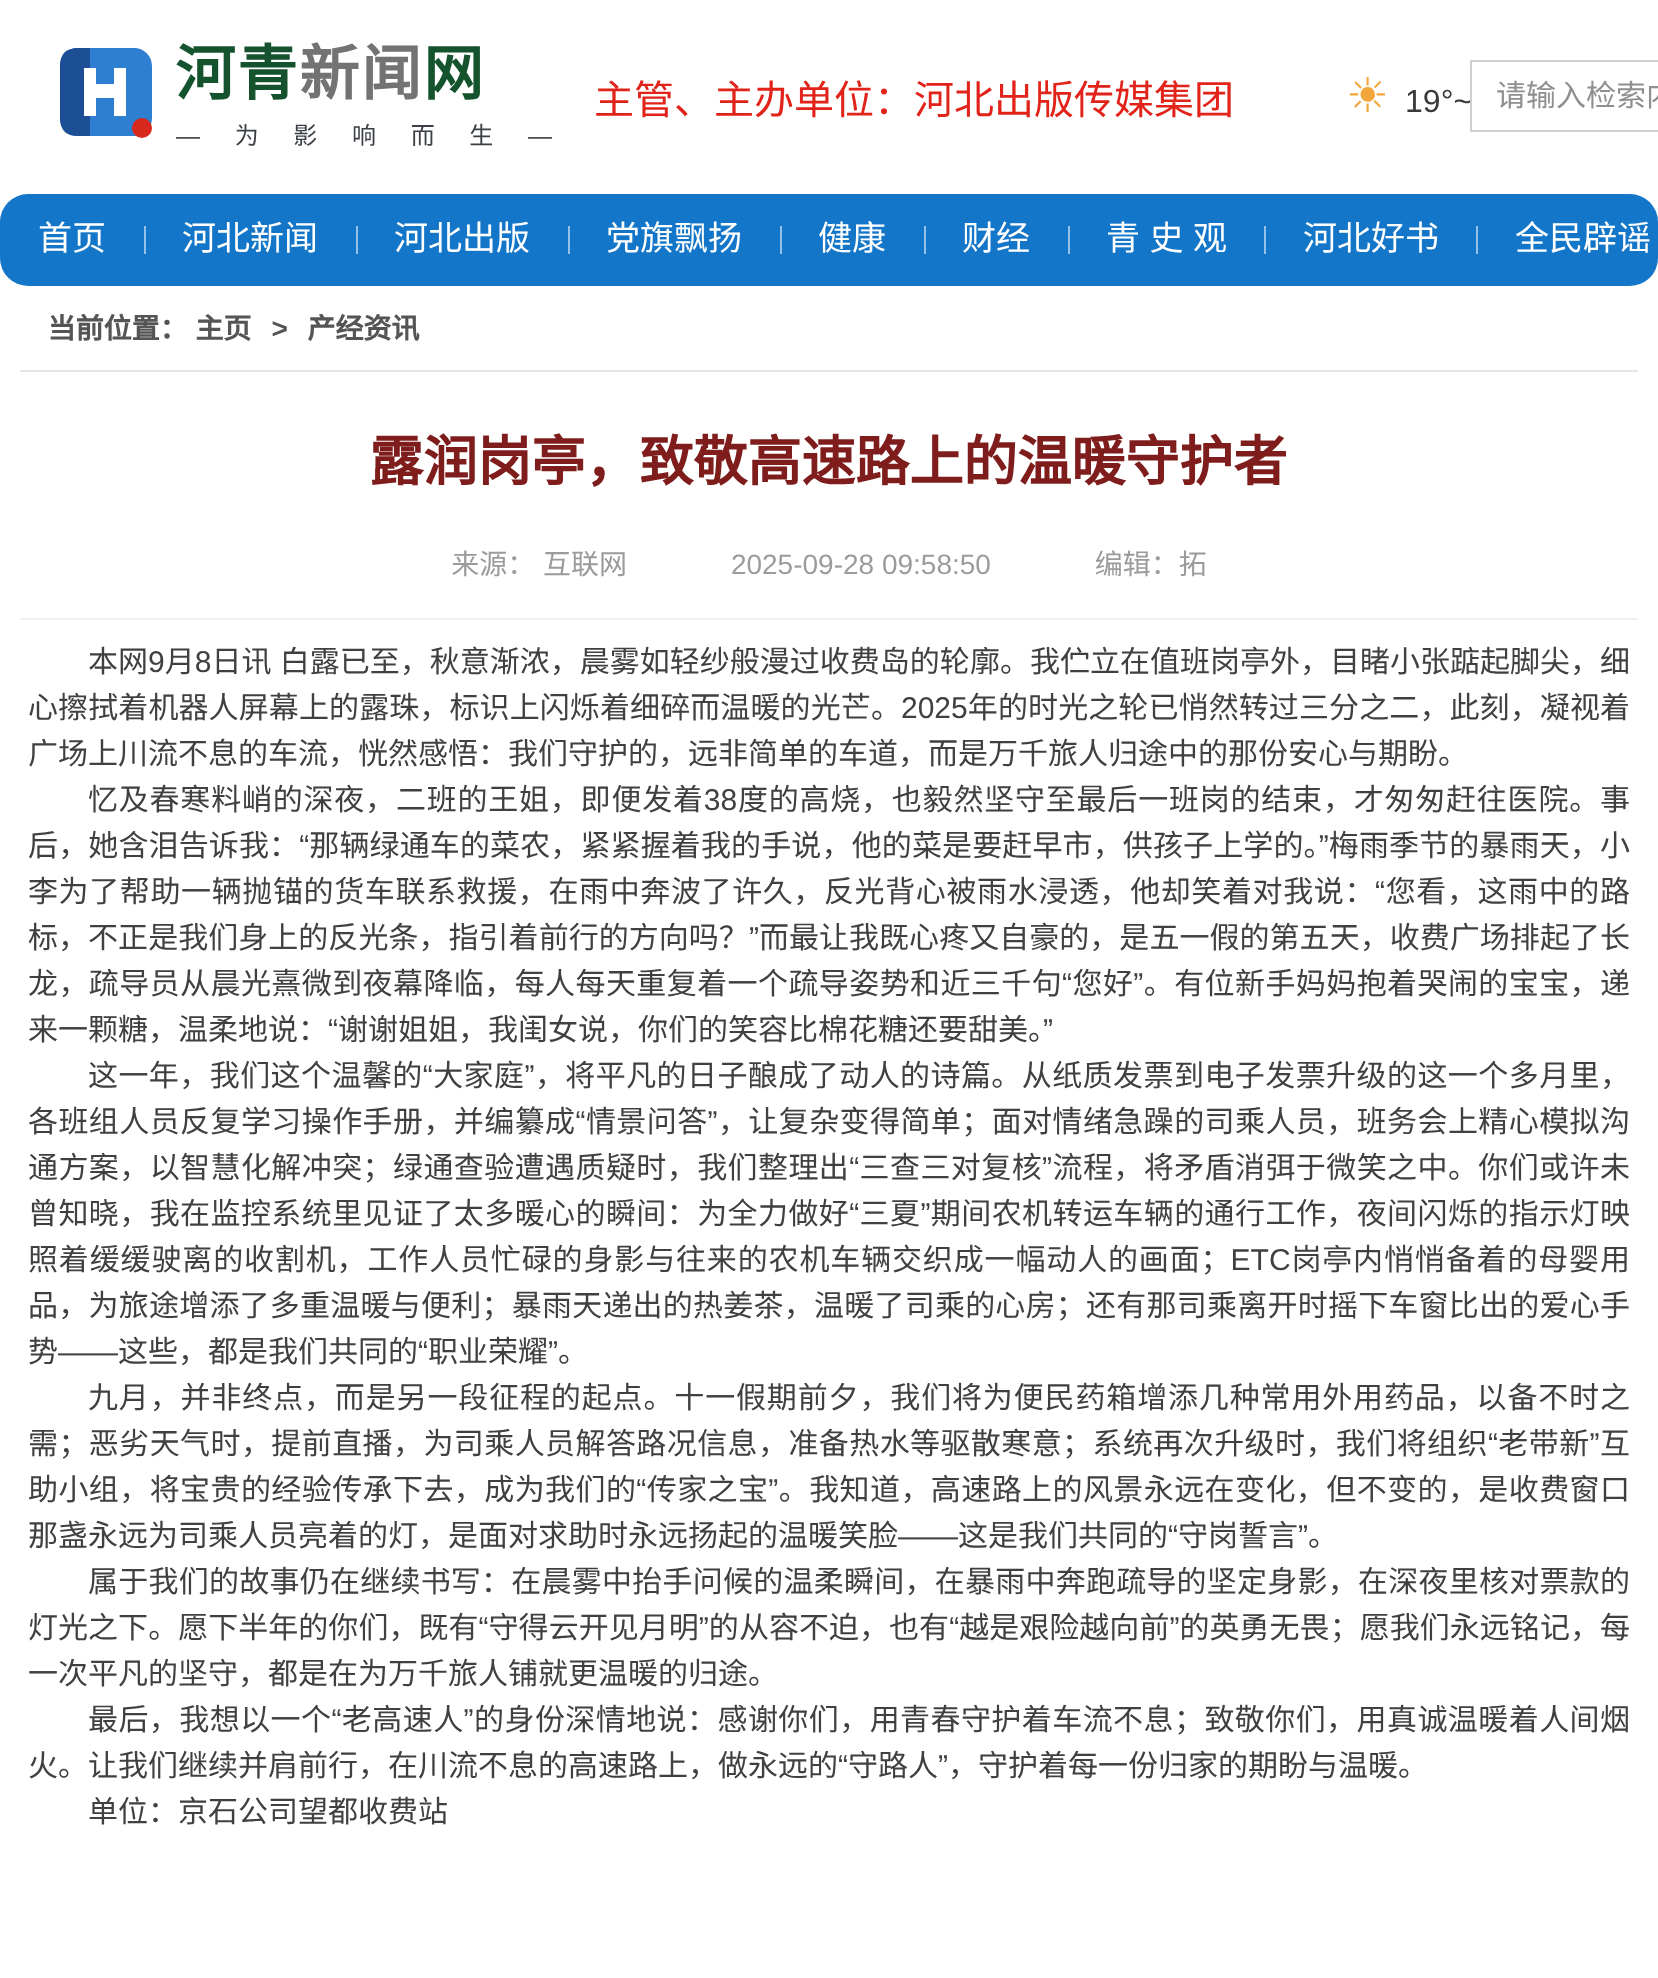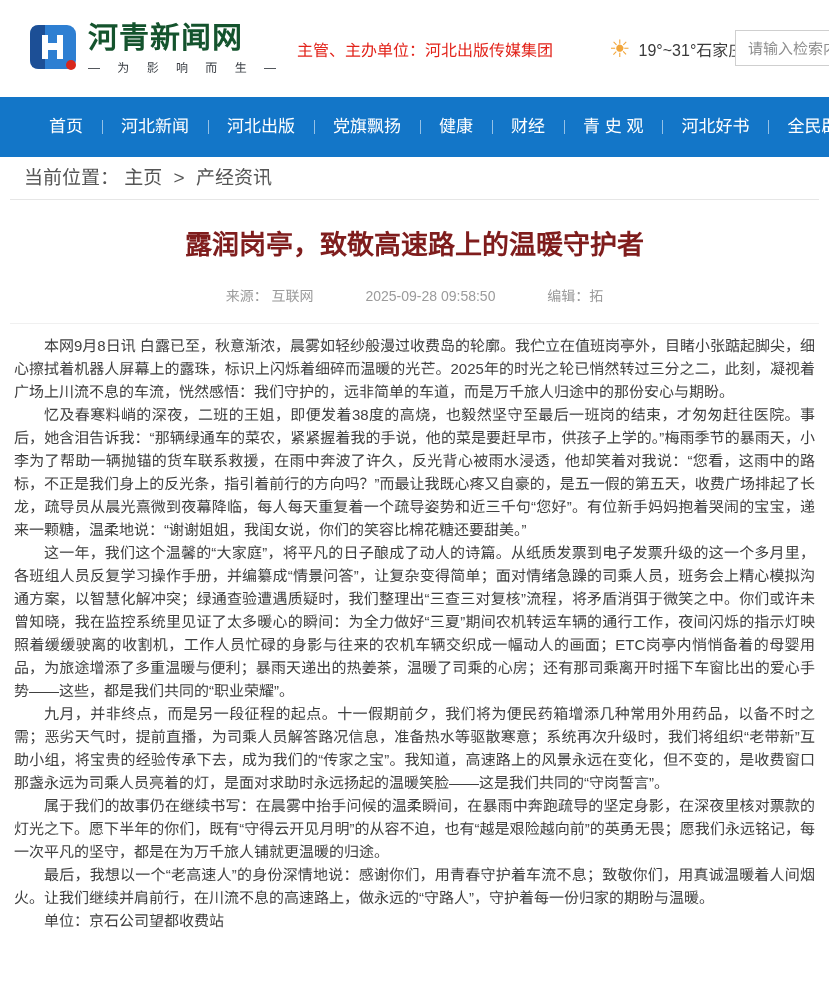--- a/index.html
+++ b/index.html
@@ -19,53 +19,53 @@
     align-items: center;
     padding-left: 26px;
     box-sizing: border-box;
     background: #fff;
   }
   .logo { display: flex; align-items: center; cursor: pointer; }
   .logo-icon { margin-right: 8px; }
   .logo-txt-wrap { display: flex; flex-direction: column; }
   .logo-line { font-size: 30px; font-weight: 900; letter-spacing: 1px; line-height: 32px; white-space: nowrap; }
   .logo-dark { color: #14532d; }
-  .logo-blue { color: #14532d; }
+  .logo-blue { color: #737373; }
   .logo-tagline {
     font-size: 12px; color: #3c4046; letter-spacing: 7px;
     margin-top: 4px; white-space: nowrap;
   }
-  .sponsor { color: #e2231a; font-size: 16px; margin-left: 14px; white-space: nowrap; font-family: Liberation Mono, monospace; }
+  .sponsor { color: #e2231a; font-size: 20px; margin-left: 14px; white-space: nowrap; font-family: Liberation Mono, monospace; }
   .weather { display: flex; align-items: center; margin-left: 56px; white-space: nowrap; }
   .sun { color: #f2a63b; font-size: 24px; line-height: 1; margin-right: 8px; }
   .weather-txt { font-size: 16px; color: #3a3a3a; }
   .search-box {
     position: absolute;
     top: 30px;
     right: -142px;
     width: 236px;
     height: 36px;
     border: 1px solid #cfcfcf;
     box-sizing: border-box;
     padding: 0 12px;
     font-size: 15px;
     color: #333;
     outline: none;
     background: #fff;
   }
   .search-box::placeholder { color: #8f8f8f; }
   
   .nav {
-    height: 60px;
+    height: 46px;
     background: #1376c8;
     display: flex;
     align-items: center;
-    padding-left: 30px;
     white-space: nowrap;
     overflow: hidden;
+    border-radius: 14px;
   }
   .nav-item {
     position: relative;
     color: #ffffff;
     font-size: 17px;
     padding: 0 19px;
     line-height: 46px;
     cursor: pointer;
     flex: 0 0 auto;
   }
@@ -77,24 +77,25 @@
     transform: translateY(-50%);
     width: 1px;
     height: 14px;
     background: rgba(255,255,255,0.55);
   }
   
   .breadcrumb {
     height: 42px;
     line-height: 42px;
     padding: 0 14px;
-    font-size: 19px;
+    font-size: 14px;
     color: #555;
     border-bottom: 1px solid #e6e6e6;
     margin: 0 10px;
+    font-weight: bold;
   }
   .breadcrumb a { color: #555; text-decoration: none; cursor: pointer; }
   .crumb-sep { margin: 0 6px; }
   
   .article-title {
     margin: 28px 40px 0;
     text-align: center;
     font-size: 27px;
     font-weight: bold;
     color: #7f1d1d;

